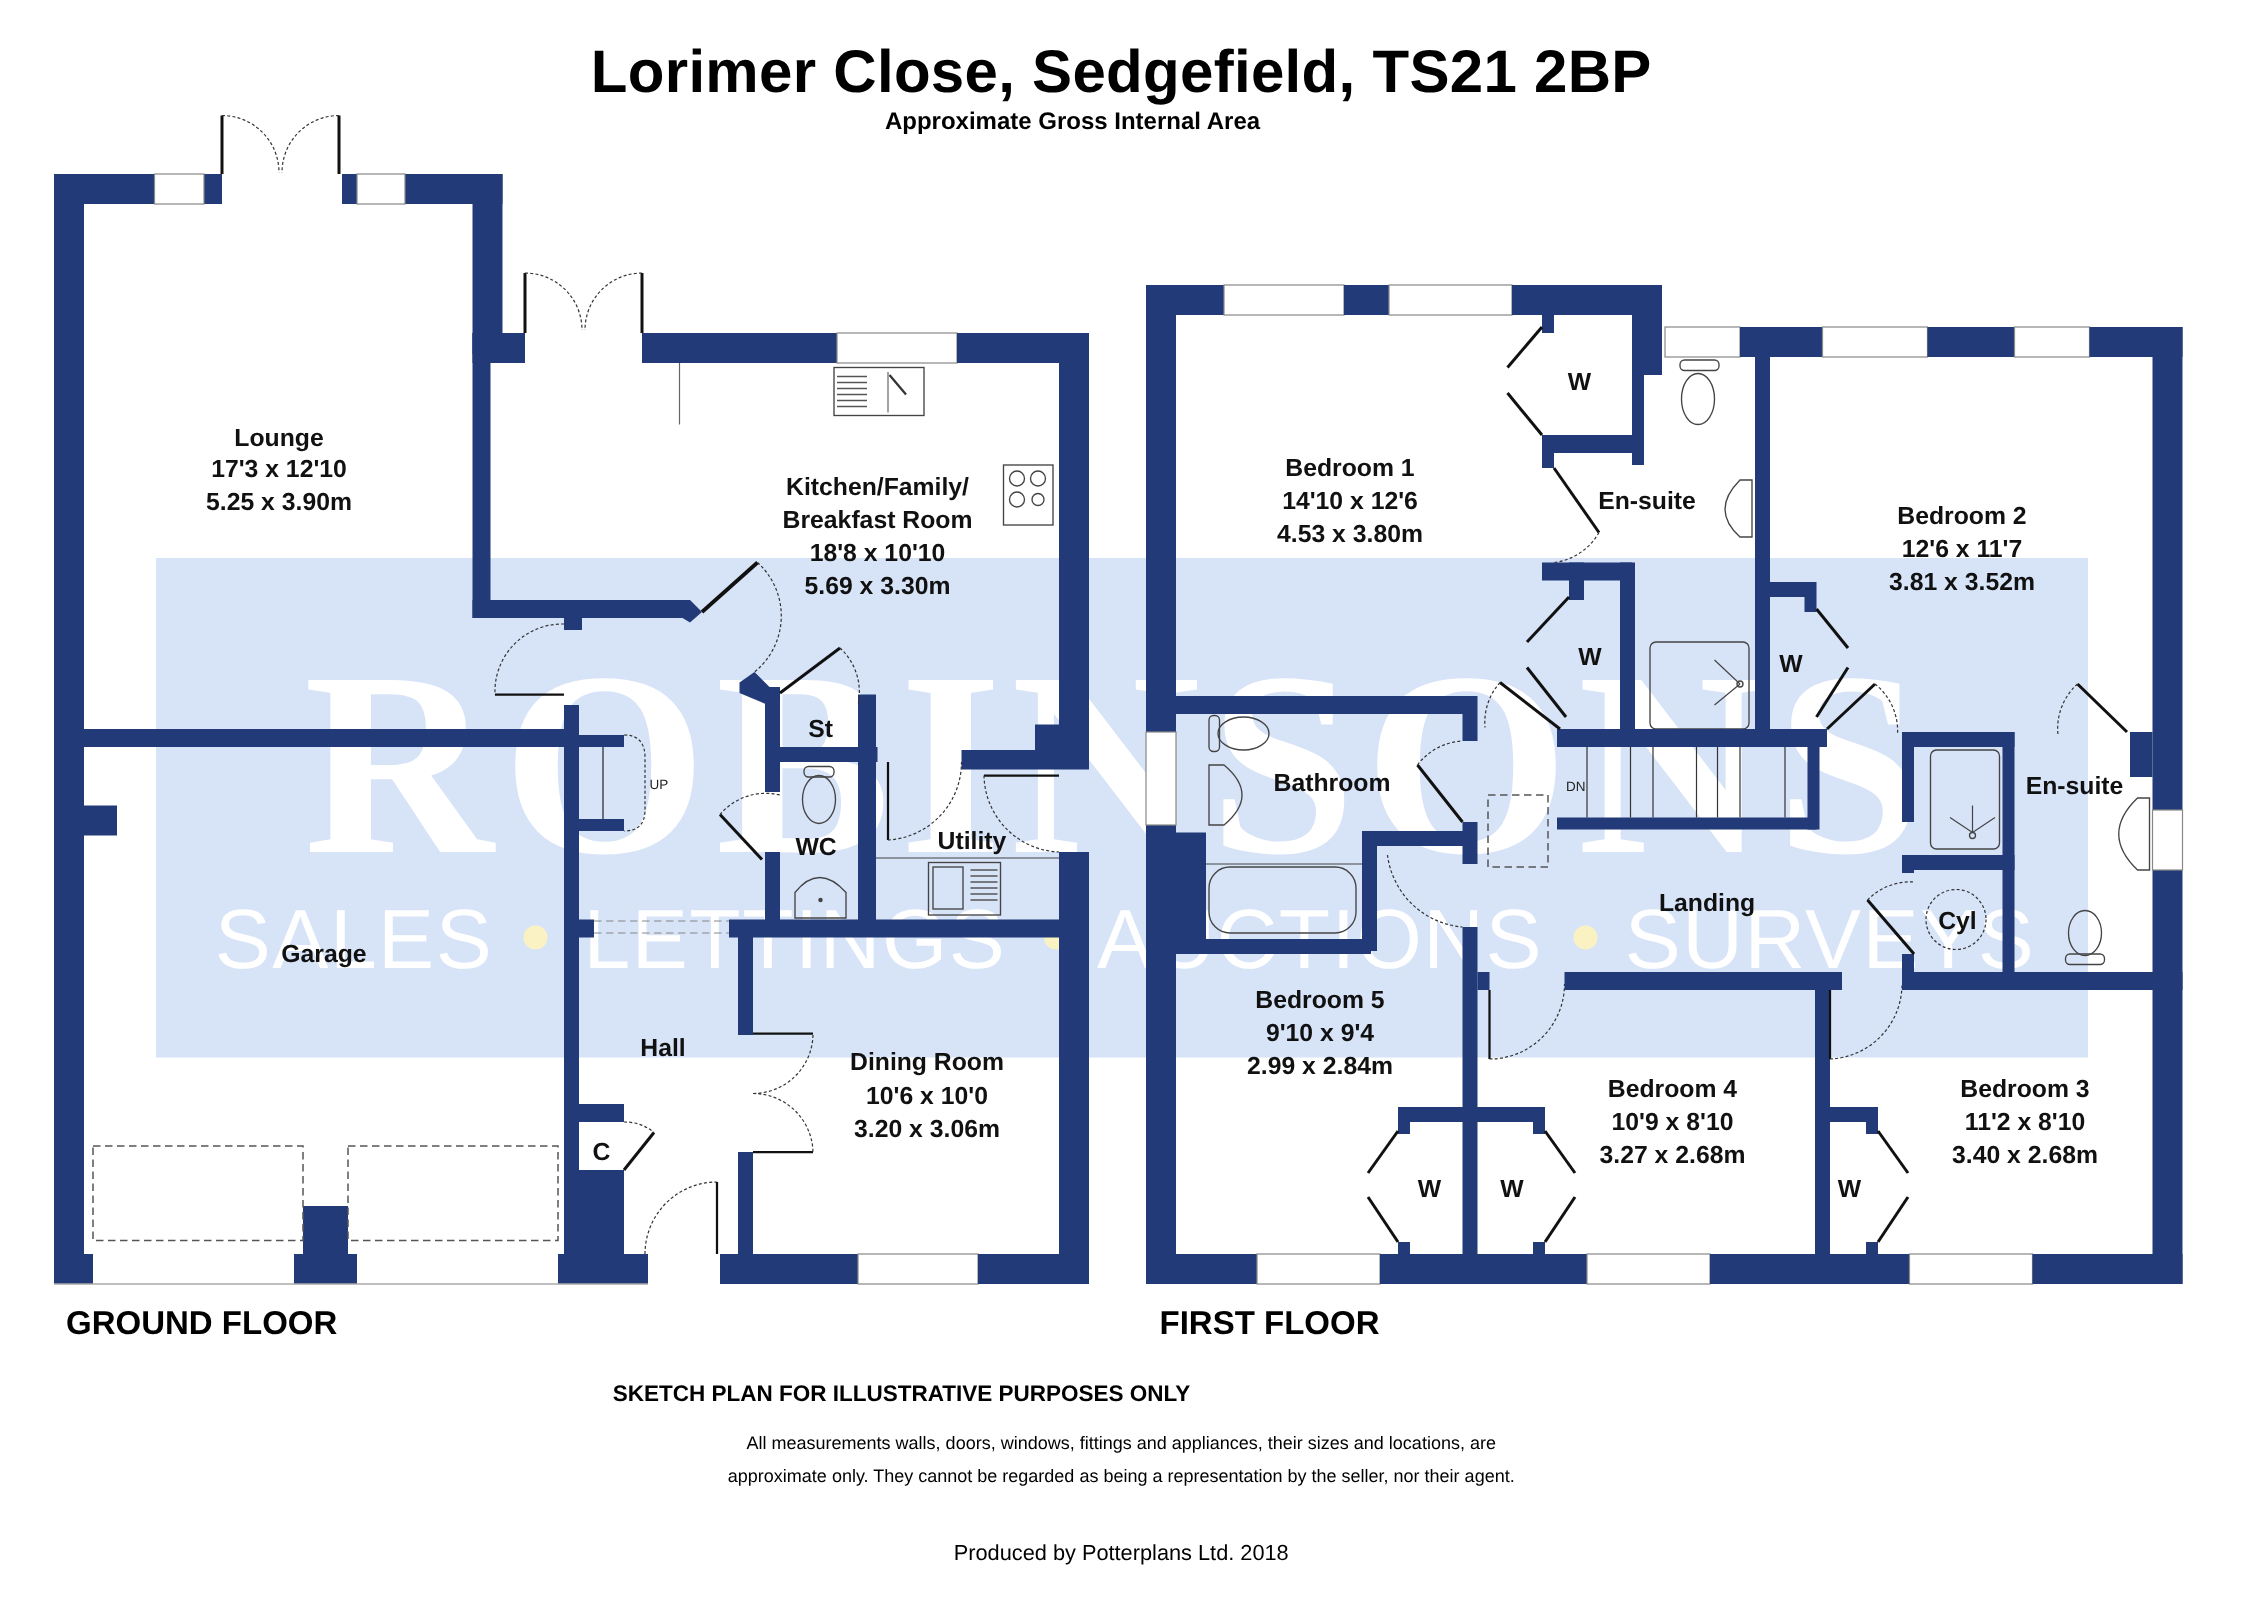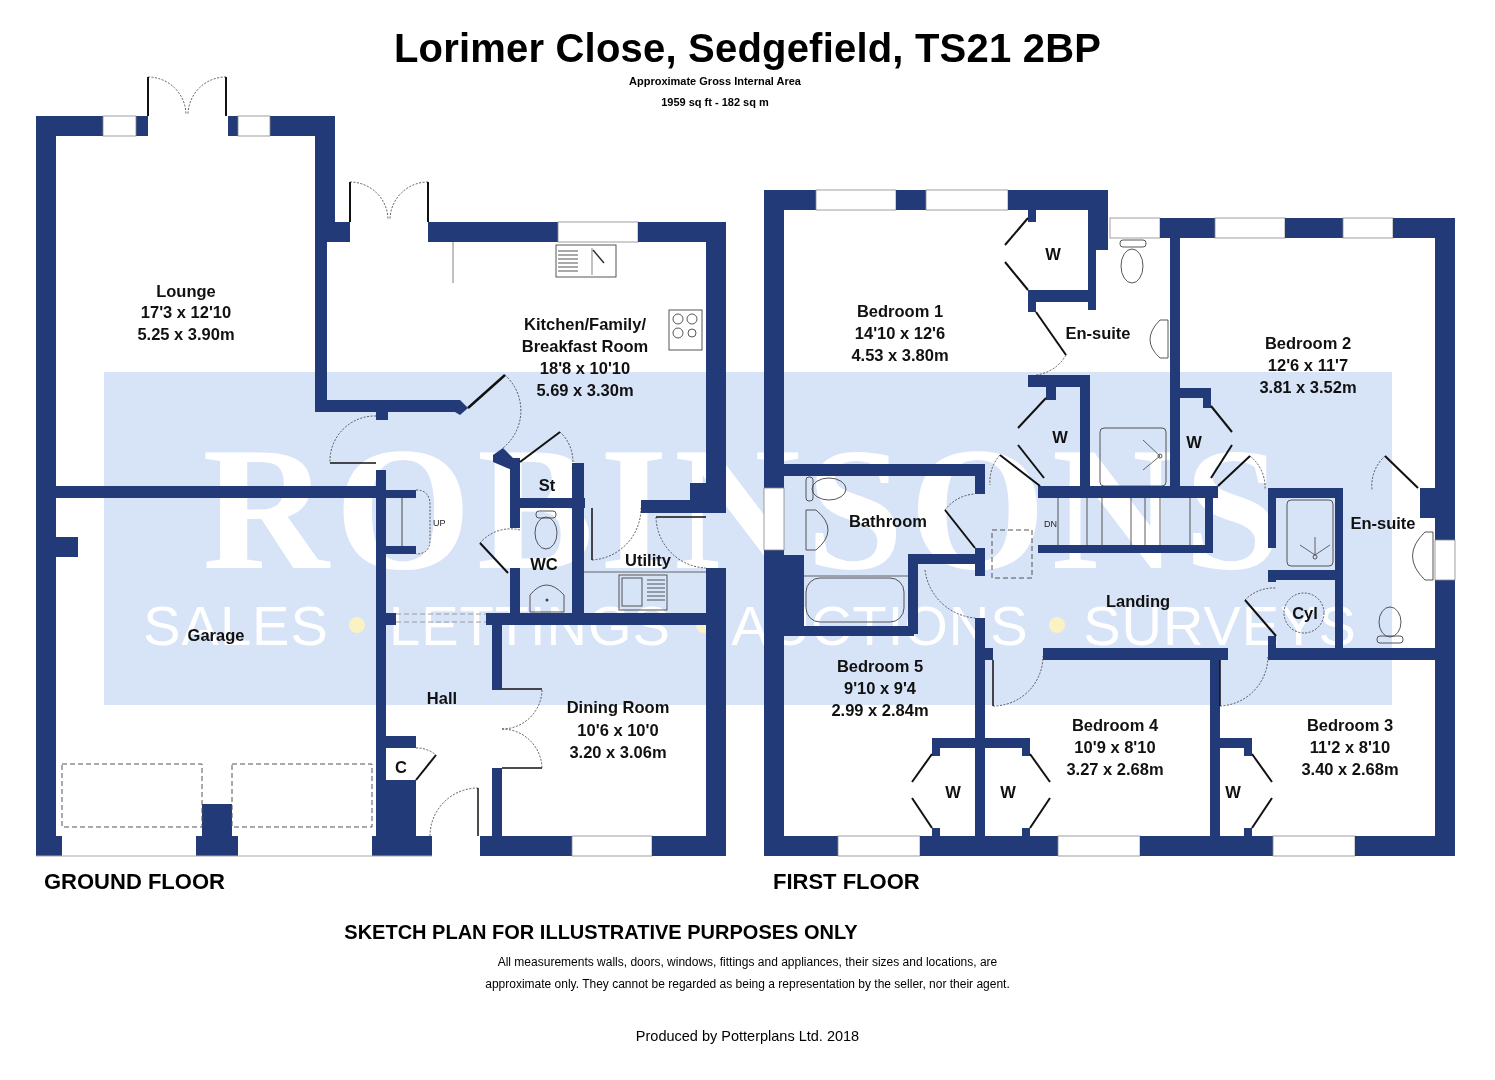--- a/index.html
+++ b/index.html
@@ -1,43 +1,42 @@
 <!DOCTYPE html>
 <html><head>
 <meta charset="utf-8">
 <style>
   html, body { margin:0; padding:0; background:#ffffff; }
   body { width:1495px; height:1080px; position:relative; overflow:hidden; font-family:"Liberation Sans", sans-serif; color:#000; }
   .abs { position:absolute; }
   .title { left:0; width:1495px; top:26px; text-align:center; font-size:40px; font-weight:bold; letter-spacing:0.2px; }
-  .subtitle { left:0; width:1430px; top:71px; text-align:center; font-size:11px; font-weight:bold; line-height:21px; }
+  .subtitle { left:0; width:1430px; top:71px; text-align:center; font-size:16px; font-weight:bold; line-height:21px; }
   svg#plan { position:absolute; left:0; top:0; }
   .wall { fill:#233a78; }
   .watermark-band { fill:#d7e3f7; }
   .wm-big { font-family:"Liberation Serif", serif; font-weight:bold; font-size:175px; fill:#ffffff; letter-spacing:6px; }
   .wm-small { font-family:"Liberation Sans", sans-serif; font-size:56px; fill:#ffffff; letter-spacing:1px; }
   .wm-dot { fill:#fbf2c4; }
   .room-label { font-family:"Liberation Sans", sans-serif; font-weight:bold; font-size:16.5px; fill:#111; text-anchor:middle; }
   .small-label { font-family:"Liberation Sans", sans-serif; font-size:9px; fill:#222; }
   .floor-label { font-family:"Liberation Sans", sans-serif; font-weight:bold; font-size:22px; fill:#000; }
   .door-arc { fill:none; stroke:#333; stroke-width:0.8; stroke-dasharray:2 1.5; }
   .thin { fill:none; stroke:#444; stroke-width:0.9; }
   .dash { fill:none; stroke:#555; stroke-width:1; stroke-dasharray:5 3; }
   .window { fill:#ffffff; stroke:#888; stroke-width:0.8; }
-  .footer-bold { left:0; width:1202px; top:921px; text-align:center; font-size:20px; font-weight:bold; }
+  .footer-bold { left:0; width:1202px; top:921px; text-align:center; font-size:15px; font-weight:bold; }
   .footer-text { left:480px; width:535px; top:951px; text-align:center; font-size:12px; line-height:22px; }
   .footer-produced { left:0; width:1495px; top:1028px; text-align:center; font-size:14.5px; }
 </style>
 </head>
 <body>
 
 <div class="abs title">Lorimer Close, Sedgefield, TS21 2BP</div>
 <div class="abs subtitle">
   <div>Approximate Gross Internal Area</div>
-  <div>1959 sq ft - 182 sq m</div>
 </div>
 
 <svg id="plan" width="1495" height="1080" viewBox="0 0 1495 1080">
 
   <rect class="watermark-band" x="104" y="372" width="1288" height="333"></rect>
   <text class="wm-big" x="745" y="568" text-anchor="middle">ROBINSONS</text>
   <g>
     <text class="wm-small" x="236" y="645" text-anchor="middle">SALES</text>
     <circle class="wm-dot" cx="357" cy="625" r="8"></circle>
     <text class="wm-small" x="530" y="645" text-anchor="middle">LETTINGS</text>

